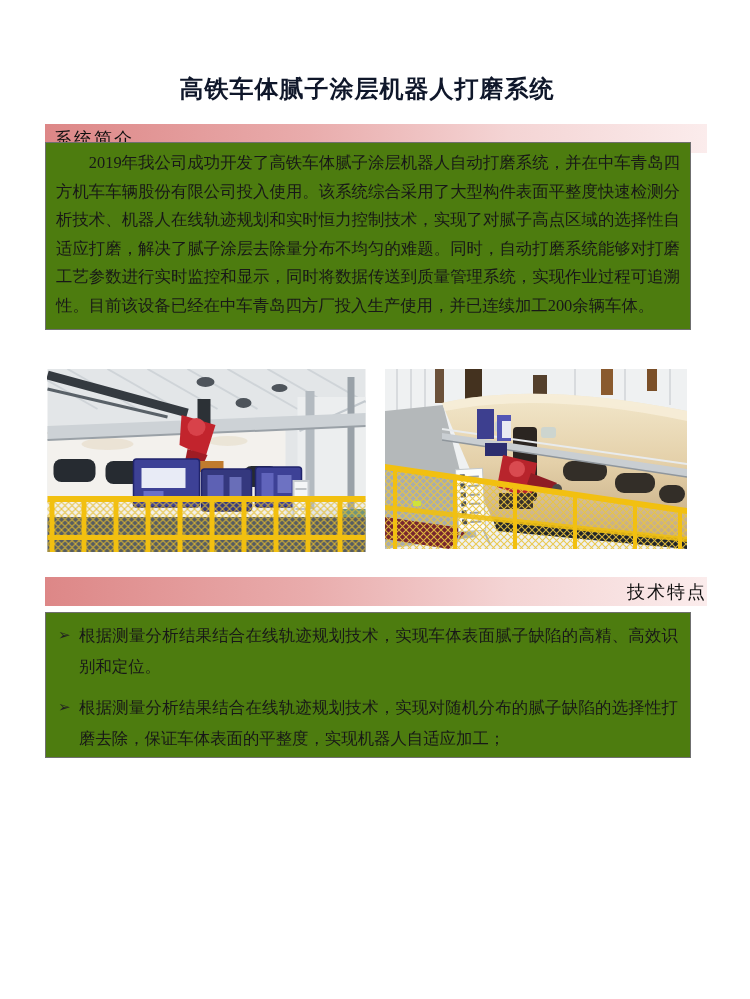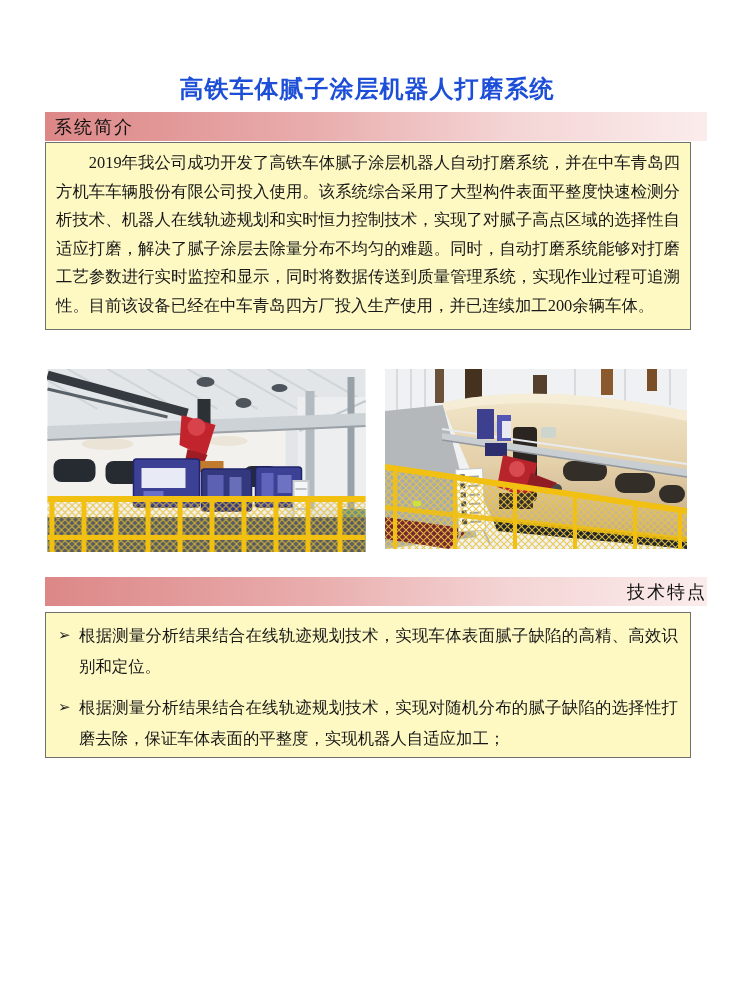--- a/index.html
+++ b/index.html
@@ -1,29 +1,29 @@
 <!DOCTYPE html>
 <html lang="zh"><head>
 <meta charset="utf-8">
 <style>
   html,body{margin:0;padding:0;background:#ffffff;}
   .page{position:relative;width:750px;height:999px;background:#ffffff;overflow:hidden;
         font-family:"Liberation Serif","DejaVu Serif",serif;color:#161616;}
   .page-title{position:absolute;top:57px;left:0;width:734px;text-align:center;
         font-family:"Liberation Sans","DejaVu Sans",sans-serif;font-weight:bold;
-        font-size:24px;letter-spacing:1px;color:#1d4ed8;}
+        font-size:24px;letter-spacing:1px;color:#0f172a;}
   .band{position:absolute;left:45px;width:662px;height:29px;box-sizing:border-box;
         background:linear-gradient(to right,#dd8787 0%,#e9acac 40%,#f4d4d4 70%,#fbecec 100%);
         display:flex;align-items:center;padding-left:9px;}
   .band .band-label{font-size:18px;color:#101010;letter-spacing:2px;}
-  .band-intro{top:112px;}
+  .band-intro{top:124px;}
   .band-cases{top:337px;}
   .band-features{top:577px;justify-content:flex-end;}
   .text-box{position:absolute;left:45px;width:646px;box-sizing:border-box;
-        border:1px solid #6f6f6f;background:#fef9c3;}
+        border:1px solid #6f6f6f;background:#4d7c0f;}
   .intro-box{top:142px;height:188px;padding:6px 10px 0 10px;}
   .intro-box p{margin:0;font-size:16.4px;line-height:28.6px;text-align:justify;
         text-indent:2em;color:#181818;}
   .features-box{top:612px;height:146px;padding:7px 12px 0 12px;}
   .bullet{display:flex;align-items:flex-start;font-size:16.4px;line-height:31px;
         color:#181818;}
   .bullet + .bullet{margin-top:10px;}
   .bullet .marker{flex:0 0 21px;font-size:15px;line-height:31px;color:#222;}
   .bullet .bullet-text{flex:1;text-align:justify;}
   .photos{position:absolute;left:0;top:0;width:750px;height:0;}

